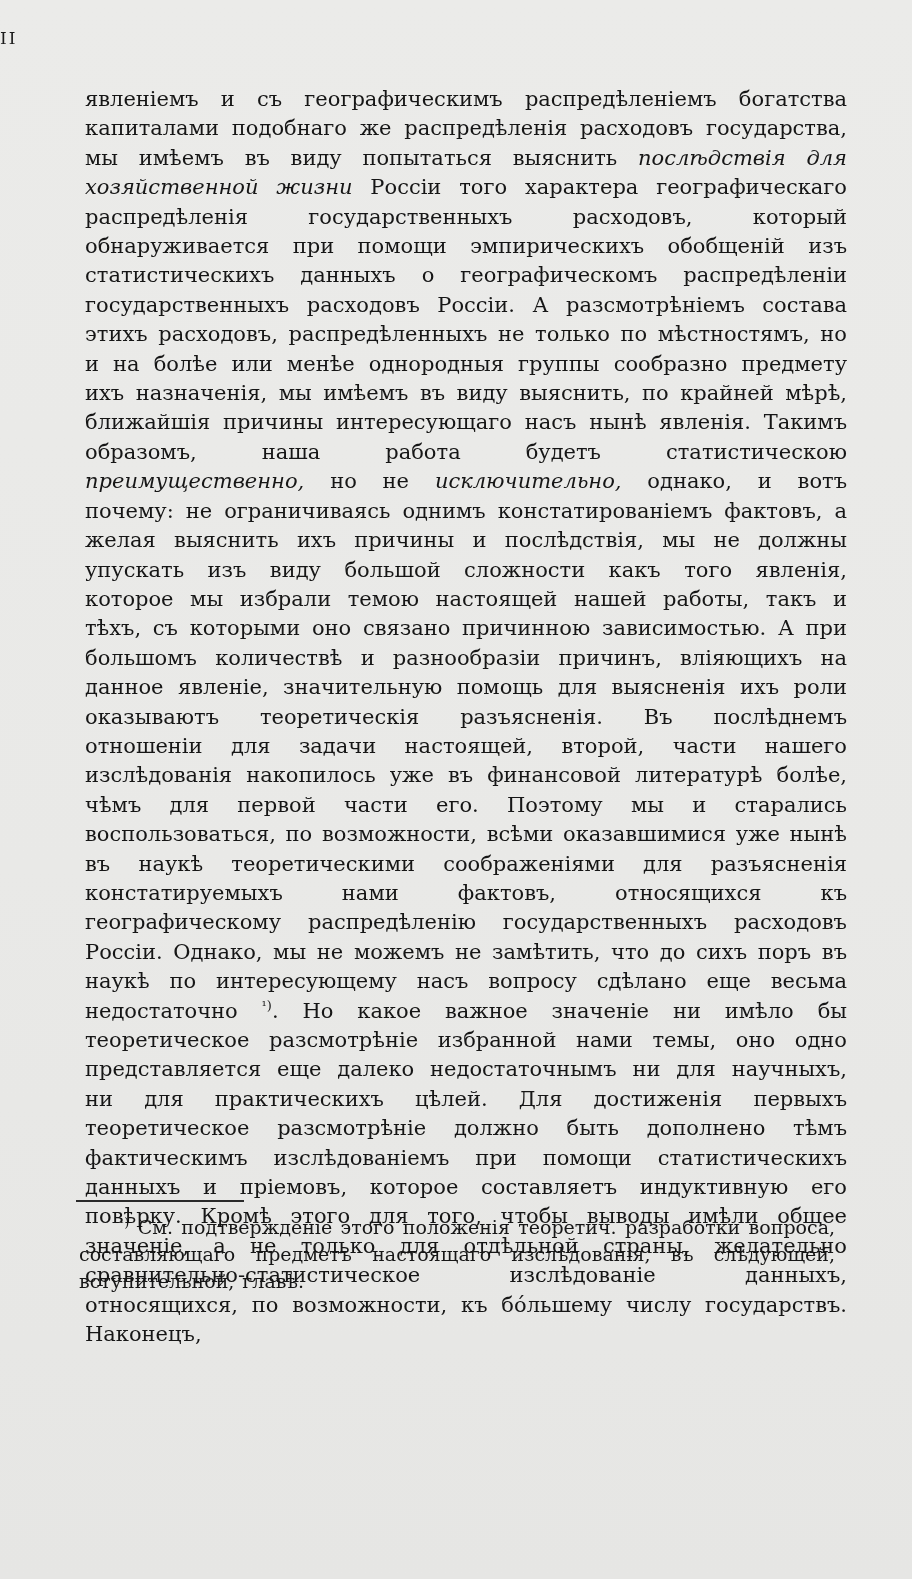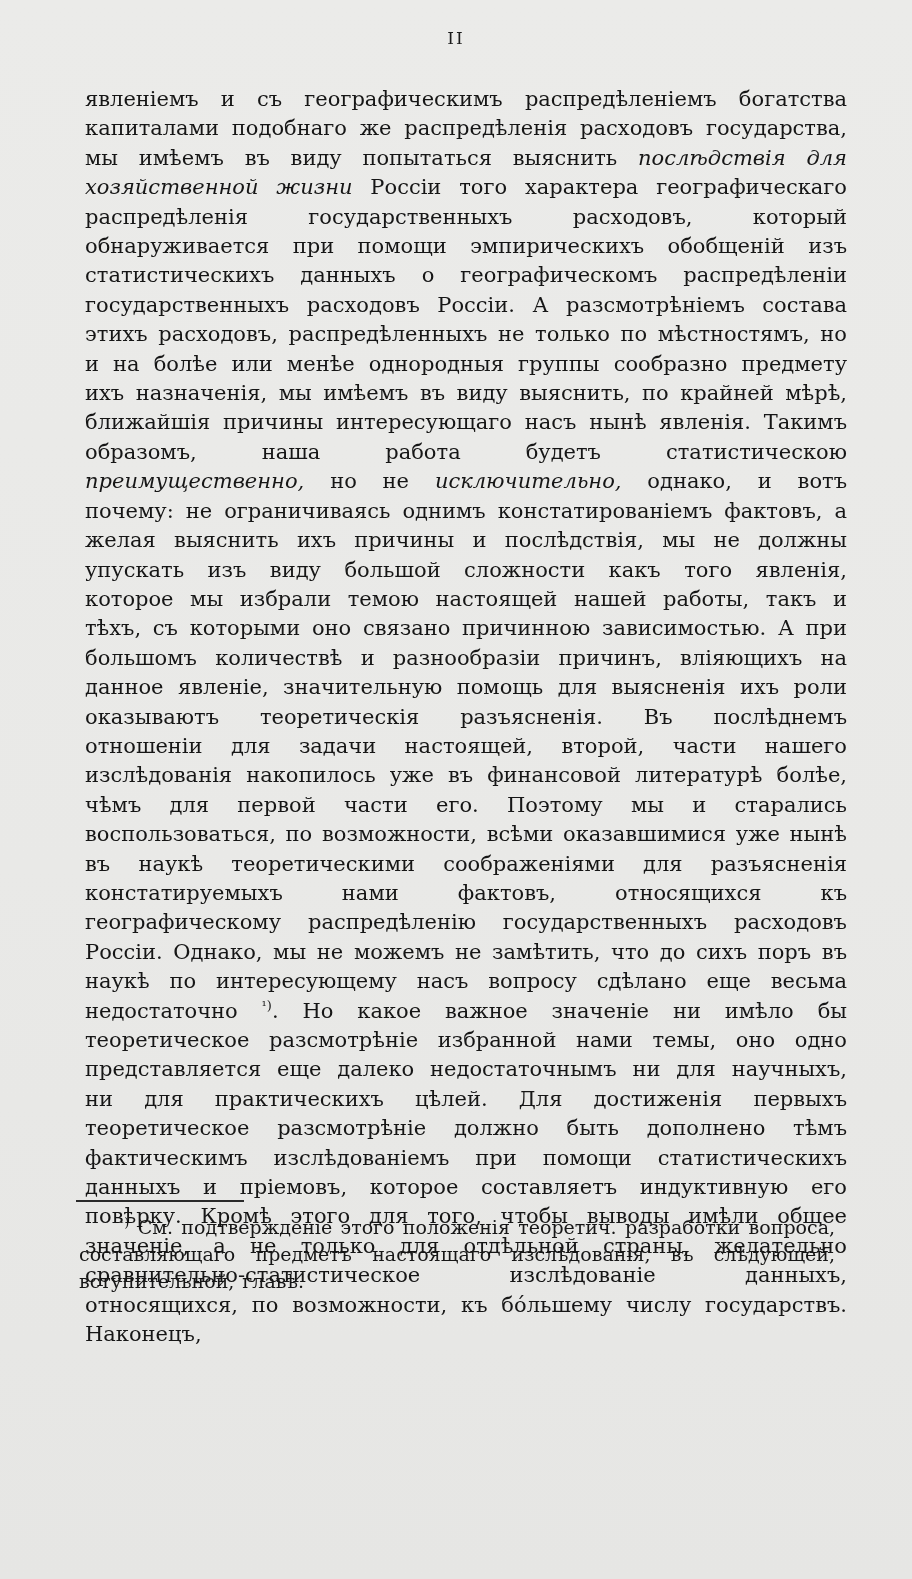--- a/index.html
+++ b/index.html
@@ -19,21 +19,21 @@
     width: 912px;
     height: 1579px;
     background: linear-gradient(180deg, #ebebe9 0%, #e9e9e7 55%, #e6e6e4 100%);
     position: relative;
   }
   .page-number {
     position: absolute;
     top: 28px;
     left: 0;
     width: 100%;
-    text-align: center;
+    text-align: left;
     font-size: 17px;
     letter-spacing: 2px;
     color: #1b1b1b;
     font-variant: small-caps;
   }
   .body-text {
     position: absolute;
     top: 76px;
     left: 76px;
     width: 762px;

